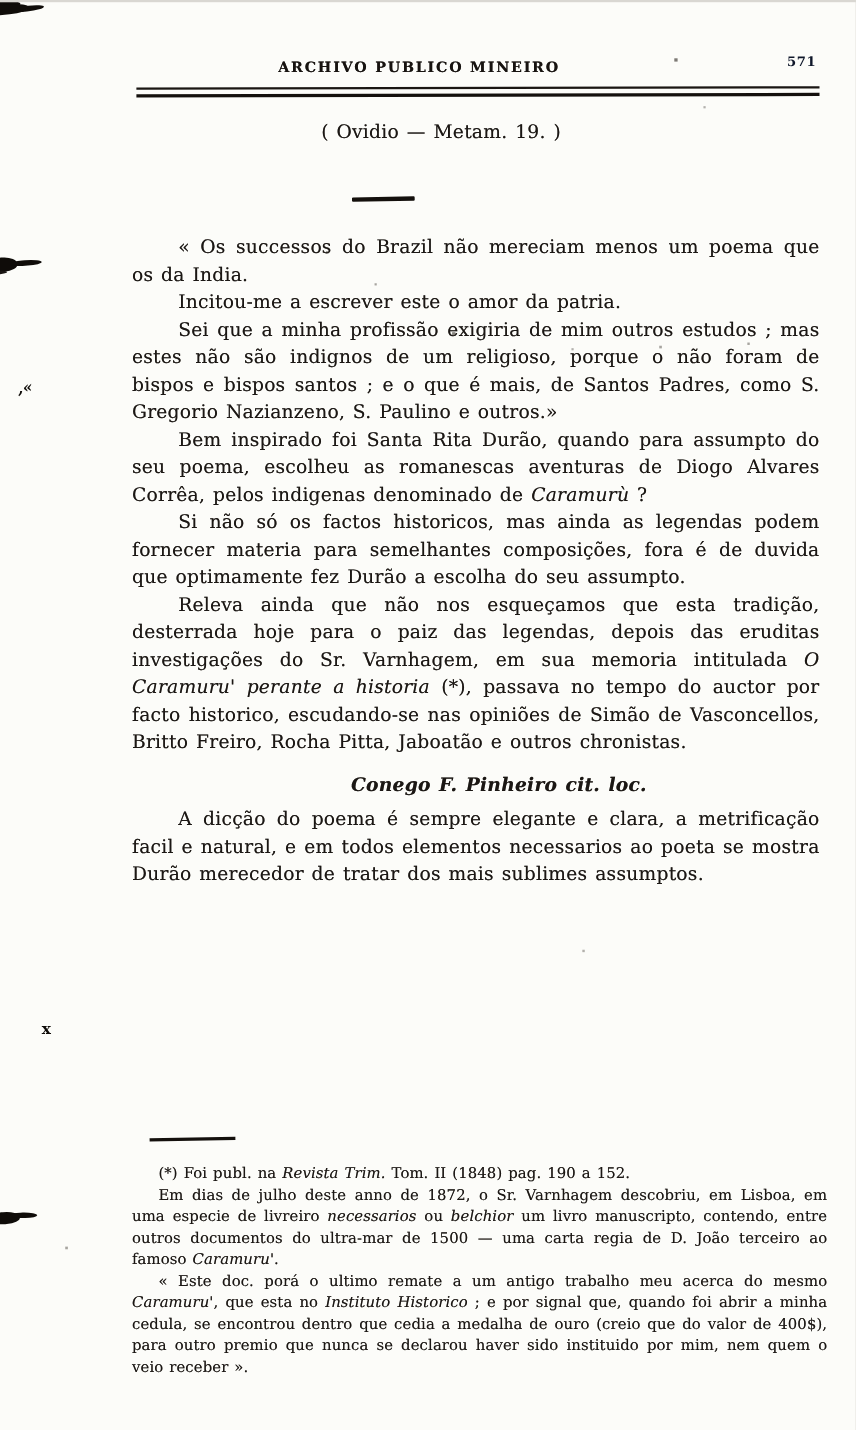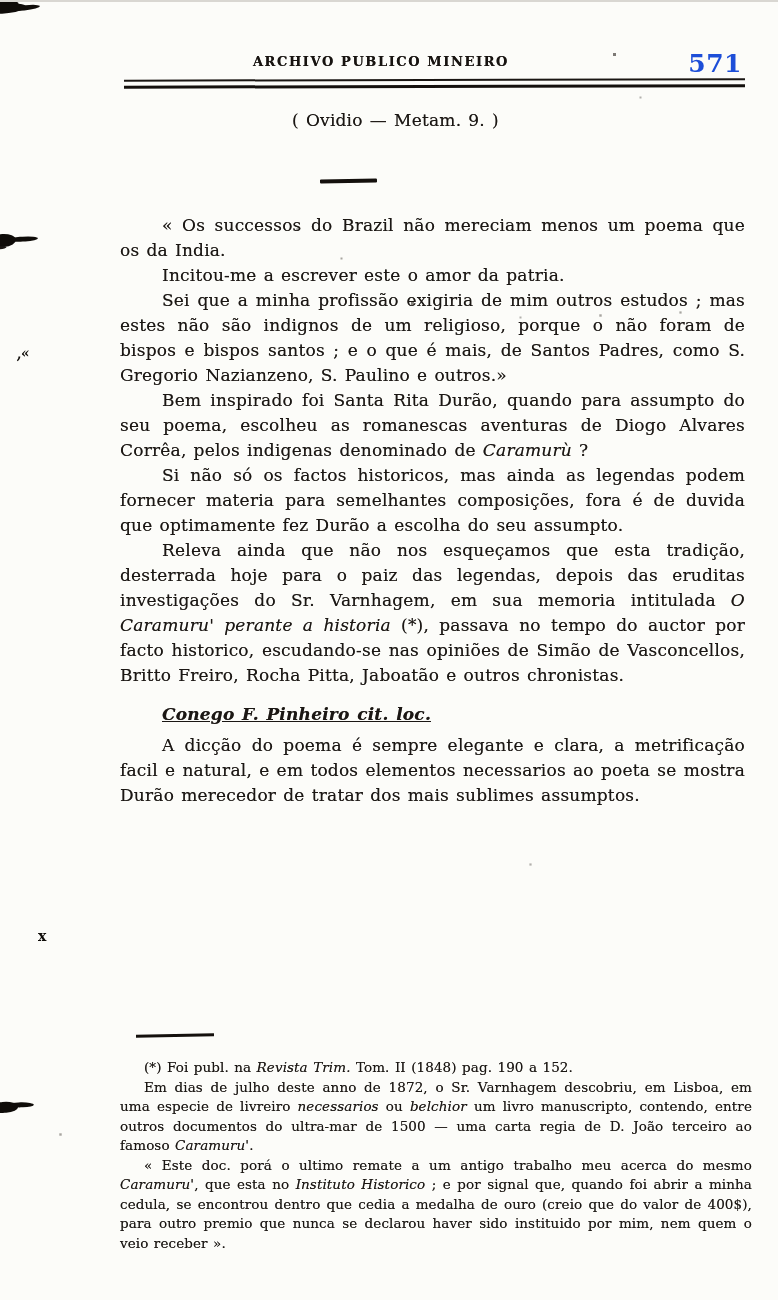--- a/index.html
+++ b/index.html
@@ -15,41 +15,41 @@
   
   .running-head {
     position:absolute; top:52px; left:125px; width:620px;
     text-align:center; padding-right:108px; box-sizing:border-box;
     font-size:13px; font-weight:bold; letter-spacing:1.6px;
     color:#171310;
     text-shadow:0 0 .6px rgba(23,19,16,.75);
   }
   .page-number {
     position:absolute; top:47px; right:36px;
-    font-size:25px; font-weight:bold; letter-spacing:.5px;
-    color:#1d4ed8;
+    font-size:12px; font-weight:bold; letter-spacing:.5px;
+    color:#0f172a;
   }
   .head-rule {
     position:absolute; top:77px; left:124px; right:33px; height:4px;
     border-top:2px solid #1a1613; border-bottom:3px solid #14100d;
     transform:rotate(-.12deg);
   }
   
   .text-block {
     position:absolute; top:106px; left:120px; width:625px;
     font-size:17px; line-height:25px;
     text-align:justify; word-spacing:1.5px; letter-spacing:.2px;
     text-shadow:0 0 .5px rgba(25,20,15,.6);
   }
   .text-block p { margin:0; }
   .para.body { text-indent:42px; }
   .para.body-gap { text-indent:42px; margin-top:6px; }
   .para.verse { text-indent:30px; text-align:left; word-spacing:3px; }
   .para.attribution { text-indent:0; text-align:left; padding-left:172px; margin-bottom:46px; }
-  .para.citation { text-indent:42px; text-align:left; margin-top:14px; margin-bottom:4px; font-weight:600;text-decoration:underline; }
+  .para.citation { text-indent:42px; text-align:center; margin-top:14px; margin-bottom:4px; font-weight:600; }
   .section-divider {
     width:57px; height:4px; background:#14100d;
     margin:0 0 30px 200px; border-radius:1px;
     transform:rotate(-1deg);
   }
   
   .footnote-rule {
     width:78px; height:3px; background:#14100d;
     position:absolute; top:1032px; left:136px; transform:rotate(-1deg);
   }
@@ -97,21 +97,21 @@
 <body>
 
 <div class="page">
   <div class="specks"></div>
 
   <div class="running-head">ARCHIVO PUBLICO MINEIRO</div>
   <div class="page-number">571</div>
   <div class="head-rule"></div>
 
   <div class="text-block" id="text-block">
-      <p class="para attribution"><span>( Ovidio — Metam. 9. )</span></p>
+      <p class="para attribution"><span>( Ovidio — Metam. 19. )</span></p>
       <div class="section-divider"></div>
       <p class="para body"><span>« Os successos do Brazil não mereciam menos um poema que os da India.</span></p>
       <p class="para body"><span>Incitou-me a escrever este o amor da patria.</span></p>
       <p class="para body"><span>Sei que a minha profissão exigiria de mim outros estudos ; mas estes não são indignos de um religioso, porque o não foram de bispos e bispos santos ; e o que é mais, de Santos Padres, como S. Gregorio Nazianzeno, S. Paulino e outros.»</span></p>
       <p class="para body"><span>Bem inspirado foi Santa Rita Durão, quando para assumpto do seu poema, escolheu as romanescas aventuras de Diogo Alvares Corrêa, pelos indigenas denominado de </span><i>Caramurù</i><span> ?</span></p>
       <p class="para body"><span>Si não só os factos historicos, mas ainda as legendas podem fornecer materia para semelhantes composições, fora é de duvida que optimamente fez Durão a escolha do seu assumpto.</span></p>
       <p class="para body"><span>Releva ainda que não nos esqueçamos que esta tradição, desterrada hoje para o paiz das legendas, depois das eruditas investigações do Sr. Varnhagem, em sua memoria intitulada </span><i>O Caramuru' perante a historia</i><span> (*), passava no tempo do auctor por facto historico, escudando-se nas opiniões de Simão de Vasconcellos, Britto Freiro, Rocha Pitta, Jaboatão e outros chronistas.</span></p>
       <p class="para citation"><i>Conego F. Pinheiro cit. loc.</i></p>
       <p class="para body-gap"><span>A dicção do poema é sempre elegante e clara, a metrificação facil e natural, e em todos elementos necessarios ao poeta se mostra Durão merecedor de tratar dos mais sublimes assumptos.</span></p>
     </div>

